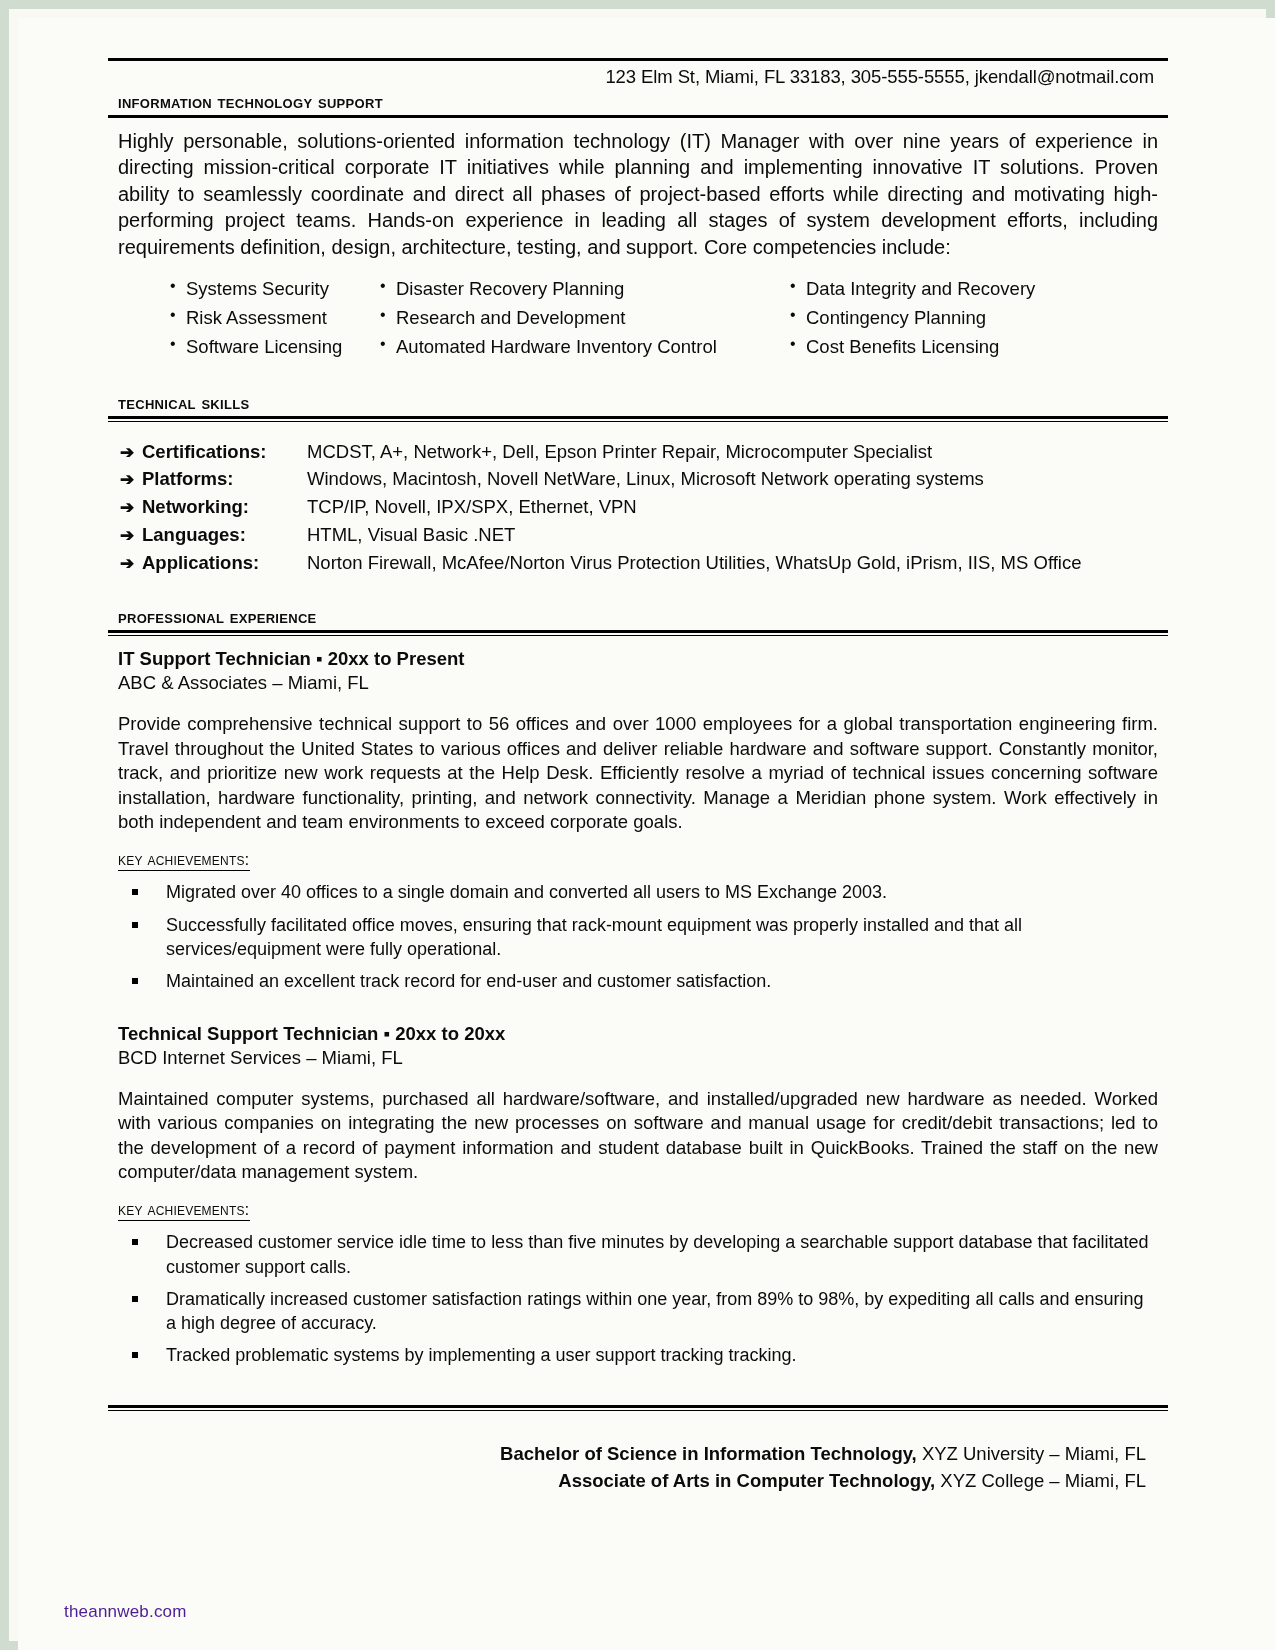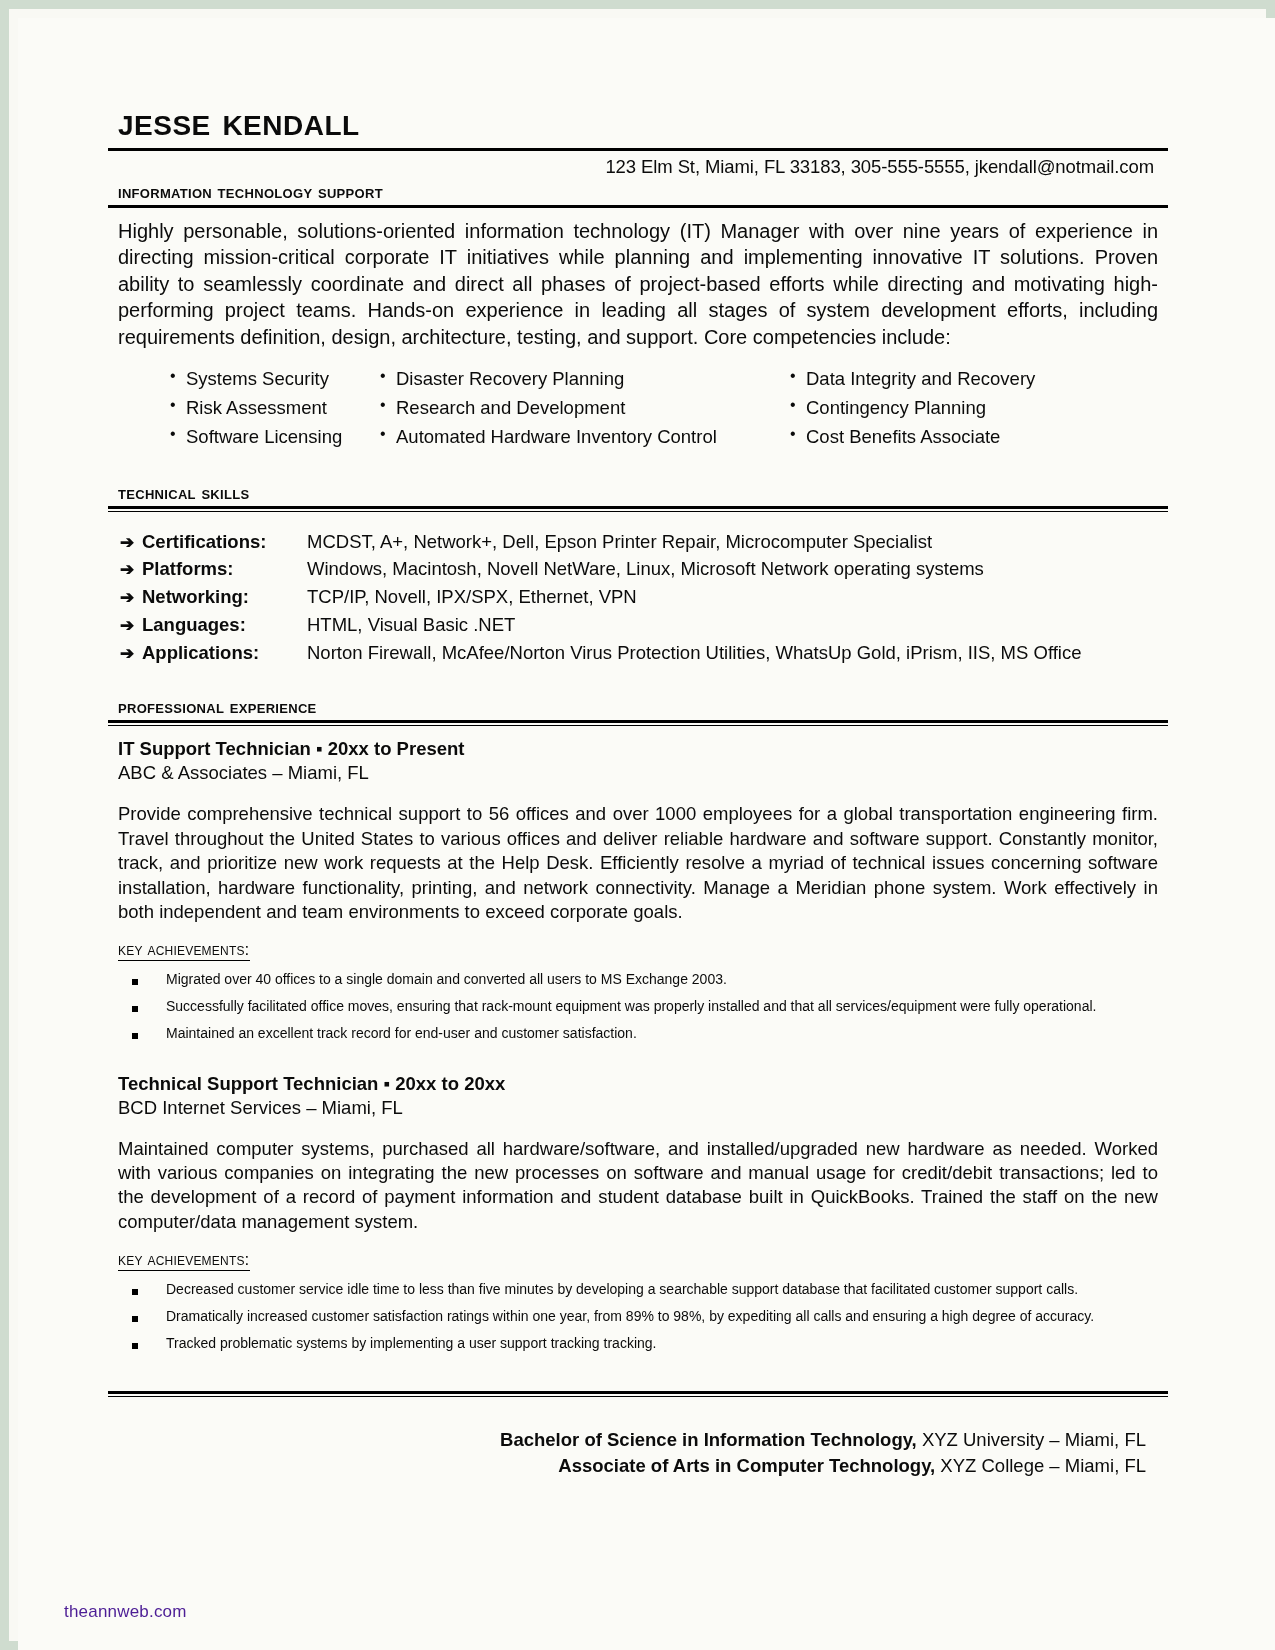--- a/index.html
+++ b/index.html
@@ -168,21 +168,21 @@
     letter-spacing: 0.2px;
     padding: 16px 10px 0 10px;
     margin-left: 0;
   }
   .ka-head span {
     border-bottom: 1.3px solid #000;
     padding-bottom: 1px;
   }
   .ach-list {
     padding: 10px 10px 0 10px;
-    font-size: 14px;
+    font-size: 18px;
     line-height: 1.34;
   }
   .ach-item {
     position: relative;
     padding-left: 48px;
     margin-bottom: 8px;
   }
   .ach-item::before {
     content: "";
     position: absolute;
@@ -213,21 +213,20 @@
   }
 </style>
 </head>
 <body>
 
 <div id="page-frame">
   <div id="page-sheet">
 
     <div class="doc">
 
-      <div class="name-line">Jesse Kendall</div>
       <div class="rule-thick"></div>
       <div class="contact">123 Elm St, Miami, FL 33183, 305-555-5555, jkendall@notmail.com</div>
 
       <div class="sec-head">Information Technology Support</div>
       <div class="sec-rule"></div>
       <div class="para">Highly personable, solutions-oriented information technology (IT) Manager with over nine years of experience in directing mission-critical corporate IT initiatives while planning and implementing innovative IT solutions. Proven ability to seamlessly coordinate and direct all phases of project-based efforts while directing and motivating high-performing project teams. Hands-on experience in leading all stages of system development efforts, including requirements definition, design, architecture, testing, and support. Core competencies include:</div>
 
       <div class="comp-grid">
         <div class="comp-col c1">
           <div class="comp-item">Systems Security</div>
@@ -235,21 +234,21 @@
           <div class="comp-item">Software Licensing</div>
         </div>
         <div class="comp-col c2">
           <div class="comp-item">Disaster Recovery Planning</div>
           <div class="comp-item">Research and Development</div>
           <div class="comp-item">Automated Hardware Inventory Control</div>
         </div>
         <div class="comp-col c3">
           <div class="comp-item">Data Integrity and Recovery</div>
           <div class="comp-item">Contingency Planning</div>
-          <div class="comp-item">Cost Benefits Associate</div>
+          <div class="comp-item">Cost Benefits Licensing</div>
         </div>
       </div>
 
       <div class="sec-gap"></div>
 
       <div class="sec-head">Technical Skills</div>
       <div class="sec-rule-double"></div>
 
       <div class="skills">
         <div class="skill-row">

